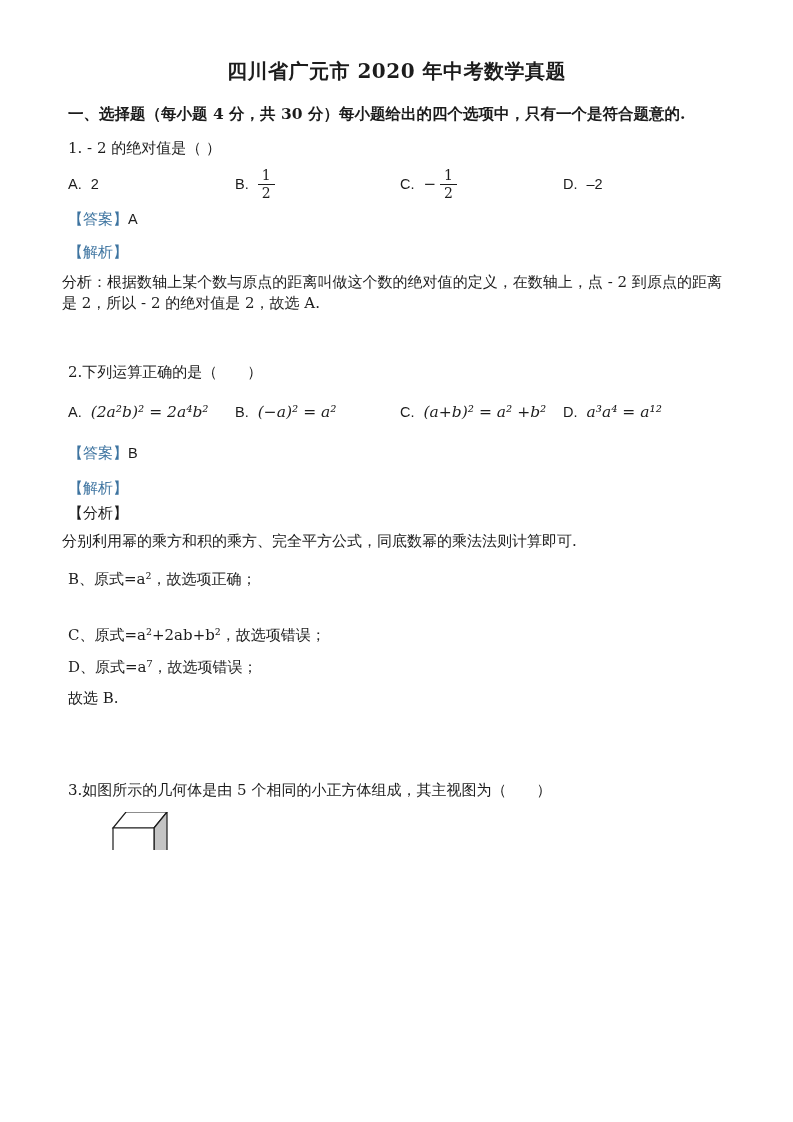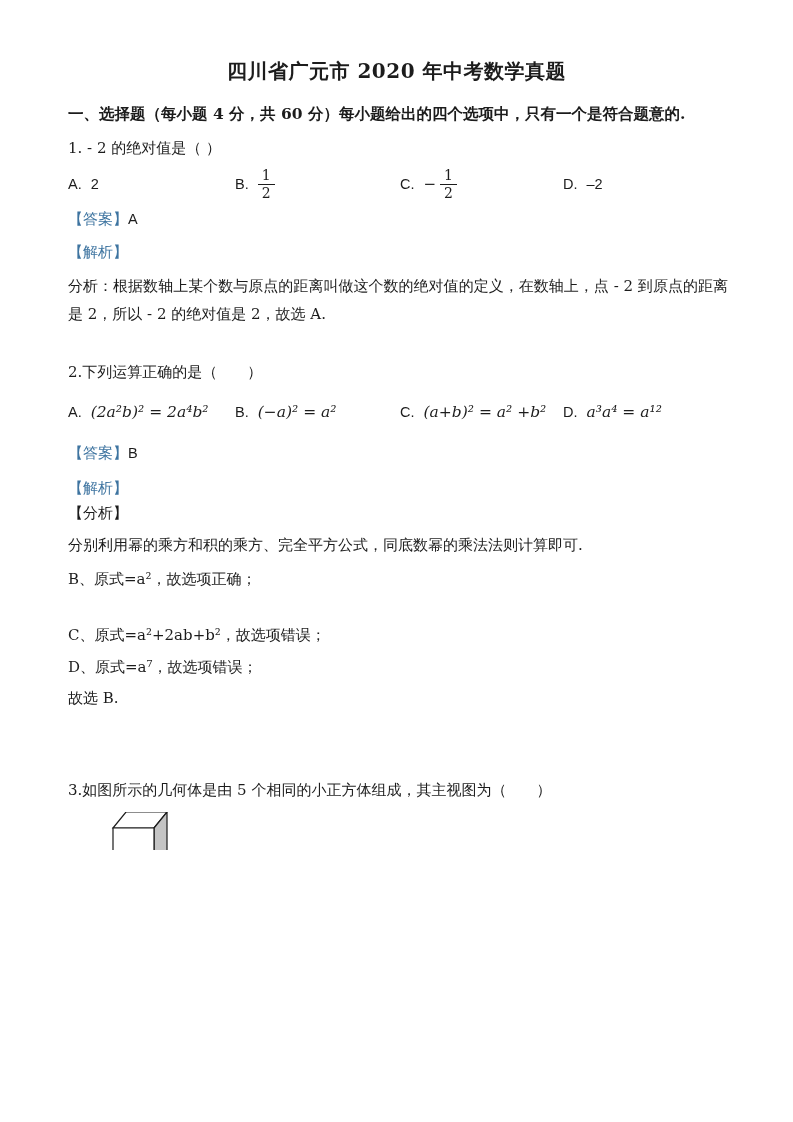--- a/index.html
+++ b/index.html
@@ -8,21 +8,21 @@
     font-family:"DejaVu Serif","Liberation Serif",serif;
     color:#1c1c1c;font-size:15px;overflow:hidden;
   }
   .abs{position:absolute;}
   .title{
     top:58px;left:0;width:793px;text-align:center;
     font-size:20px;font-weight:bold;letter-spacing:.5px;
   }
   .section{top:104px;left:68px;width:680px;font-size:15.5px;font-weight:bold;}
   .stem{left:68px;width:680px;}
-  .para{left:68px;width:660px;line-height:28px;text-align:justify;}
+  .para{left:62px;width:660px;line-height:21px;text-align:justify;}
   .blue{color:#3e74a0;}
   .ansline{left:68px;}
   .latin{font-family:"Liberation Sans","DejaVu Sans",sans-serif;font-size:14.5px;}
   .optrow{left:0;width:793px;}
   .opt{position:absolute;display:flex;align-items:center;gap:9px;height:100%;}
   .math{font-family:"DejaVu Serif","Liberation Serif",serif;font-style:italic;font-size:15.5px;}
   .frac{display:inline-flex;flex-direction:column;align-items:center;line-height:1.2;font-size:14px;}
   .frac .den{border-top:1px solid #1c1c1c;}
   .frac span{padding:0 4px;}
   .shape{position:absolute;}
@@ -30,21 +30,21 @@
          border:1px solid #1c1c1c;background:#fff;}
   svg{display:block;}
 </style>
 </head>
 <body>
 
 <div class="page">
 
   <div class="abs title">四川省广元市 2020 年中考数学真题</div>
 
-  <div class="abs section">一、选择题（每小题 4 分，共 60 分）每小题给出的四个选项中，只有一个是符合题意的.</div>
+  <div class="abs section">一、选择题（每小题 4 分，共 30 分）每小题给出的四个选项中，只有一个是符合题意的.</div>
 
   <div class="abs stem" style="top:139px">1.  - 2 的绝对值是（  ）</div>
 
   <div class="abs optrow" style="top:160px;height:48px">
     <div class="opt" style="left:68px">
       <span class="latin">A.</span>
       <span class="latin">2</span>
     </div>
     <div class="opt" style="left:235px">
       <span class="latin">B.</span>

